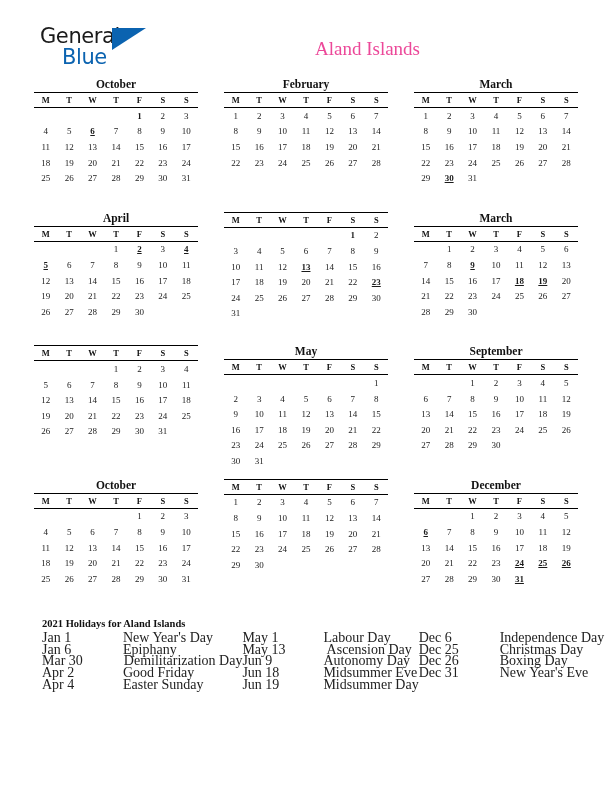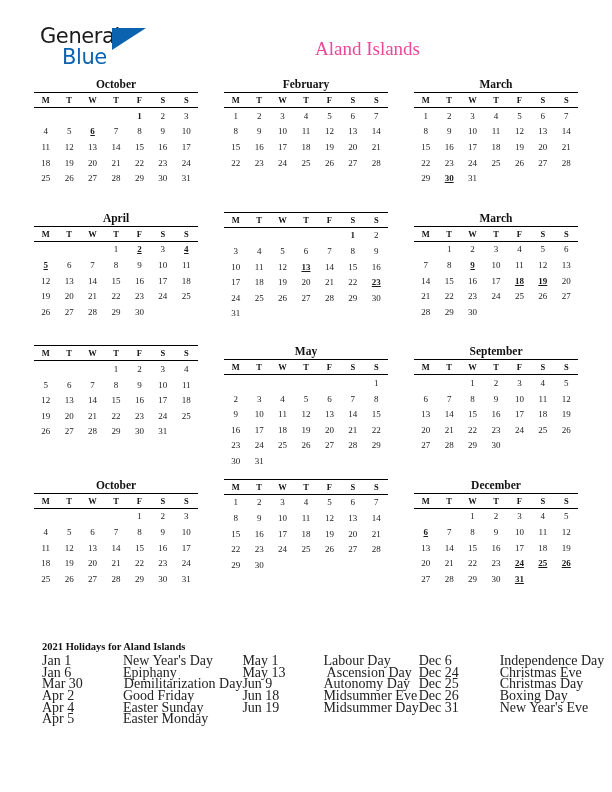--- a/index.html
+++ b/index.html
@@ -124,21 +124,20 @@
 
   
   .holidays {
     padding: 6px 30px 0 42px;
   }
   .holidays-title {
     font-size: 10.5px;
     font-weight: bold;
     color: #111;
     padding-bottom: 3px;
-    margin-top: 23px;
   }
   .holiday-cols {
     display: grid;
     grid-template-columns: 1fr 1fr 1fr;
     column-gap: 0px;
   }
   .holiday-list {
     display: block;
   }
   .holiday-row {
@@ -1050,24 +1049,20 @@
           <span class="h-name">Demilitarization Day</span>
         </div>
         <div class="holiday-row">
           <span class="h-date">Apr 2</span>
           <span class="h-name">Good Friday</span>
         </div>
         <div class="holiday-row">
           <span class="h-date">Apr 4</span>
           <span class="h-name">Easter Sunday</span>
         </div>
-        <div class="holiday-row">
-          <span class="h-date">Apr 5</span>
-          <span class="h-name">Easter Monday</span>
-        </div>
       </div>
       <div class="holiday-list">
         <div class="holiday-row">
           <span class="h-date">May 1</span>
           <span class="h-name">Labour Day</span>
         </div>
         <div class="holiday-row">
           <span class="h-date">May 13</span>
           <span class="h-name">Ascension Day</span>
         </div>
@@ -1081,24 +1076,20 @@
         </div>
         <div class="holiday-row">
           <span class="h-date">Jun 19</span>
           <span class="h-name">Midsummer Day</span>
         </div>
       </div>
       <div class="holiday-list">
         <div class="holiday-row">
           <span class="h-date">Dec 6</span>
           <span class="h-name">Independence Day</span>
-        </div>
-        <div class="holiday-row">
-          <span class="h-date">Dec 24</span>
-          <span class="h-name">Christmas Eve</span>
         </div>
         <div class="holiday-row">
           <span class="h-date">Dec 25</span>
           <span class="h-name">Christmas Day</span>
         </div>
         <div class="holiday-row">
           <span class="h-date">Dec 26</span>
           <span class="h-name">Boxing Day</span>
         </div>
         <div class="holiday-row">

